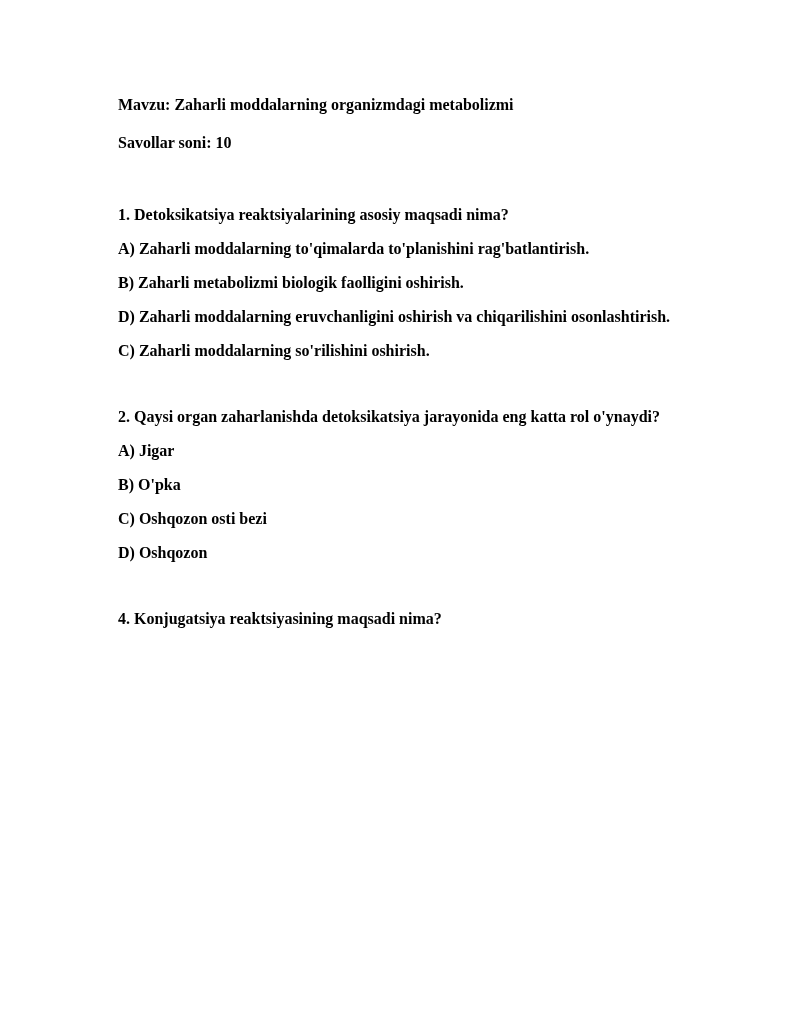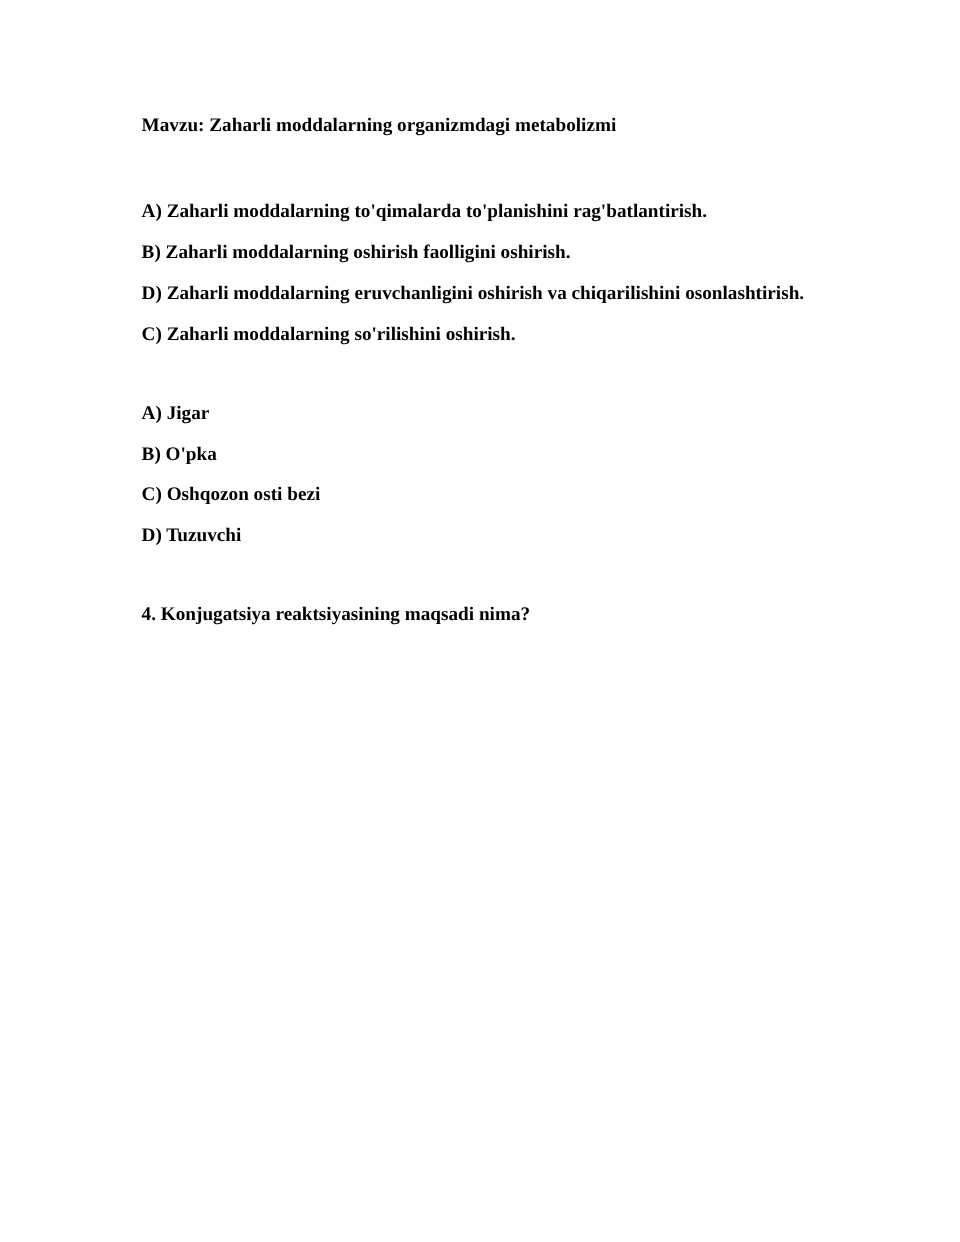--- a/index.html
+++ b/index.html
@@ -42,34 +42,37 @@
     font-weight: bold;
   }
 </style>
 </head>
 <body>
 
 <div class="page">
 
   <div class="doc-header">
     <p>Mavzu: Zaharli moddalarning organizmdagi metabolizmi</p>
+    <p>Savollar soni: 10</p>
   </div>
 
   <div class="question">
+    <p class="q-title">1. Detoksikatsiya reaktsiyalarining asosiy maqsadi nima?</p>
     <p>A) Zaharli moddalarning to'qimalarda to'planishini rag'batlantirish.</p>
-    <p>B) Zaharli moddalarning oshirish faolligini oshirish.</p>
+    <p>B) Zaharli metabolizmi biologik faolligini oshirish.</p>
     <p>D) Zaharli moddalarning eruvchanligini oshirish va chiqarilishini osonlashtirish.</p>
     <p>C) Zaharli moddalarning so'rilishini oshirish.</p>
   </div>
 
   <div class="question">
+    <p class="q-title">2. Qaysi organ zaharlanishda detoksikatsiya jarayonida eng katta rol o'ynaydi?</p>
     <p>A) Jigar</p>
     <p>B) O'pka</p>
     <p>C) Oshqozon osti bezi</p>
-    <p>D) Tuzuvchi</p>
+    <p>D) Oshqozon</p>
   </div>
 
 
   <div class="question">
     <p class="q-title">4. Konjugatsiya reaktsiyasining maqsadi nima?</p>
   </div>
 
 </div>
 
 </body></html>

